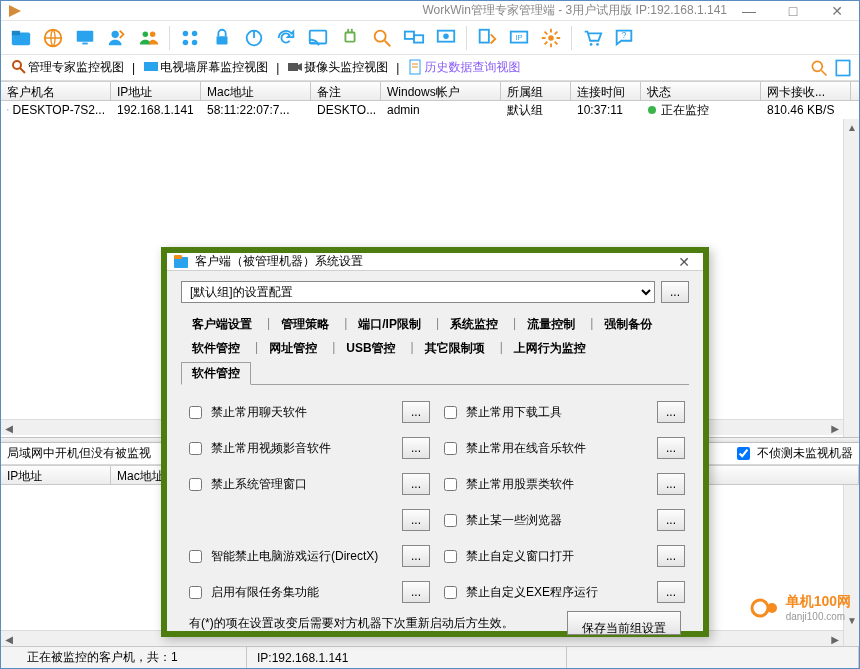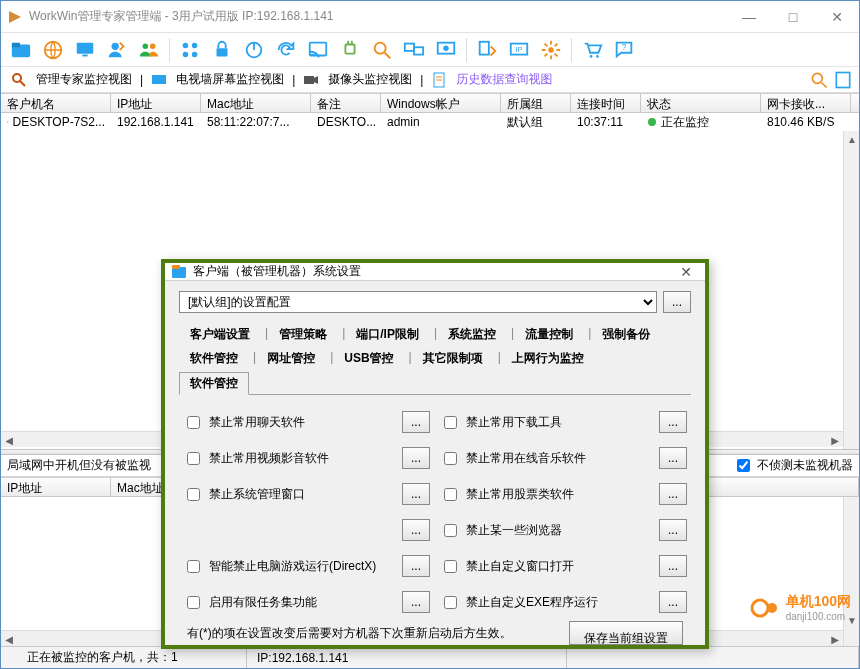--- a/index.html
+++ b/index.html
@@ -1,28 +1,28 @@
 <!DOCTYPE html>
 <html><head>
 <meta charset="utf-8">
 <style>
   html,body{margin:0;padding:0;font-family:"Microsoft YaHei","SimSun",Arial,sans-serif;font-size:12px;background:#fff;color:#000;}
   *{box-sizing:border-box;}
   .window{width:860px;height:669px;border:1px solid #5a8cc2;position:relative;background:#fff;display:flex;flex-direction:column;overflow:hidden;}
-  .titlebar{height:32px;background:#fff;display:flex;align-items:center;padding:0 0 0 6px;border-bottom:1px solid #e4e4e4;}
+  .titlebar{height:20px;background:#fff;display:flex;align-items:center;padding:0 0 0 6px;border-bottom:1px solid #e4e4e4;text-align:right;}
   .titlebar .icon{width:16px;height:16px;margin-right:6px;}
   .titlebar .title{flex:1;color:#888;font-size:12px;}
   .winbtns{display:flex;height:100%;}
   .winbtn{width:44px;display:flex;align-items:center;justify-content:center;color:#777;font-size:14px;}
   .winbtn.close{color:#777;}
   .toolbar1{height:34px;background:#fff;display:flex;align-items:center;padding:2px 6px;gap:4px;border-bottom:1px solid #e4e4e4;}
   .tb-ico{width:28px;height:28px;display:flex;align-items:center;justify-content:center;border-radius:3px;}
   .tb-ico svg{width:22px;height:22px;}
   .toolbar2{height:26px;background:#fff;display:flex;align-items:center;padding:0 6px;gap:4px;border-bottom:1px solid #dcdcdc;}
-  .tb2item{display:flex;align-items:flex-end;gap:9px;padding:2px 4px;}
+  .tb2item{display:flex;align-items:flex-start;gap:1px;padding:2px 4px;}
   .tb2item .mini{width:16px;height:16px;}
   .lnk-blue{color:#8b5cf6;font-family:Liberation Serif, serif;}
   .spacer{flex:1;}
   .gridhead{display:flex;background:linear-gradient(#fdfdfd,#ececec);border-top:1px solid #d0d0d0;border-bottom:1px solid #c8c8c8;height:20px;}
   .gh{border-right:1px solid #c8c8c8;padding:2px 6px;font-size:12px;white-space:nowrap;overflow:hidden;}
   .gridrow{display:flex;height:18px;align-items:center;}
   .gc{padding:1px 6px;font-size:12px;white-space:nowrap;overflow:hidden;display:flex;align-items:center;gap:4px;}
   .c1{width:110px;} .c2{width:90px;} .c3{width:110px;} .c4{width:70px;} .c5{width:120px;} .c6{width:70px;} .c7{width:70px;} .c8{width:120px;} .c9{width:90px;}
   .mainbody{flex:1;position:relative;background:#fff;}
   .divider-row{position:absolute;left:0;right:0;top:318px;height:6px;background:linear-gradient(#f4f4f4,#e4e4e4);border-top:1px solid #c0c0c0;border-bottom:1px solid #c0c0c0;}
@@ -32,21 +32,21 @@
   .lowergrid{position:absolute;left:0;right:0;top:346px;}
   .statusbar{height:22px;border-top:1px solid #c8c8c8;display:flex;align-items:center;font-size:12px;background:#f4f4f4;padding-left:16px;}
   .statusbar .cell{padding:0 10px;border-right:1px solid #c8c8c8;height:100%;display:flex;align-items:center;}
   .watermark{position:absolute;right:8px;bottom:24px;display:flex;align-items:center;gap:6px;color:#f68b1f;font-weight:bold;font-size:14px;}
   .watermark .sub{font-size:10px;color:#999;font-weight:normal;}
   .scroll-v{position:absolute;right:0;top:0;bottom:0;width:16px;background:#f0f0f0;border-left:1px solid #dcdcdc;}
   .scroll-h{position:absolute;left:0;right:16px;top:300px;height:16px;background:#f0f0f0;border-top:1px solid #dcdcdc;}
   .scroll-h2{position:absolute;left:0;right:16px;bottom:0;height:16px;background:#f0f0f0;border-top:1px solid #dcdcdc;}
 
   
-  .dialog{position:absolute;left:160px;top:128px;width:548px;height:390px;background:#f0f0f0;border:4px solid #4d7c0f;box-shadow:3px 3px 10px rgba(0,0,0,0.25);display:flex;flex-direction:column;}
+  .dialog{position:absolute;left:160px;top:128px;width:548px;height:390px;background:#f0f0f0;border:6px solid #4d7c0f;box-shadow:3px 3px 10px rgba(0,0,0,0.25);display:flex;flex-direction:column;}
   .dlg-title{height:24px;background:#fff;display:flex;align-items:center;padding:0 6px;border-bottom:1px solid #d0d0d0;}
   .dlg-title .t{flex:1;font-size:12px;}
   .dlg-close{width:26px;text-align:center;font-size:14px;color:#555;}
   .dlg-body{flex:1;padding:10px 14px 8px 14px;display:flex;flex-direction:column;justify-content:flex-end;}
   .cfgrow{display:flex;align-items:center;gap:6px;margin-bottom:8px;}
   .cfgrow select{flex:1;height:22px;border:1px solid #888;background:#fff;font-size:12px;padding:0 4px;}
   .dots{width:28px;height:22px;border:1px solid #888;background:linear-gradient(#fdfdfd,#e4e4e4);font-size:12px;display:flex;align-items:center;justify-content:center;}
   .tabs{border-bottom:1px solid #a0a0a0;padding-bottom:0;margin-bottom:2px;}
   .tabrow{display:flex;flex-wrap:wrap;}
   .tab{padding:2px 10px;font-weight:bold;font-size:12px;border:1px solid transparent;border-bottom:none;margin-right:4px;margin-top:2px;white-space:nowrap;}

